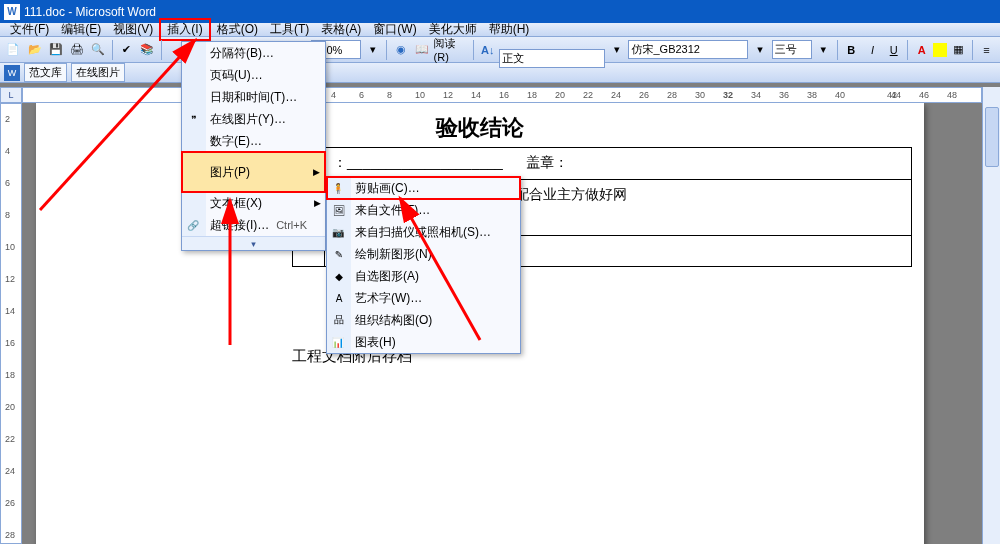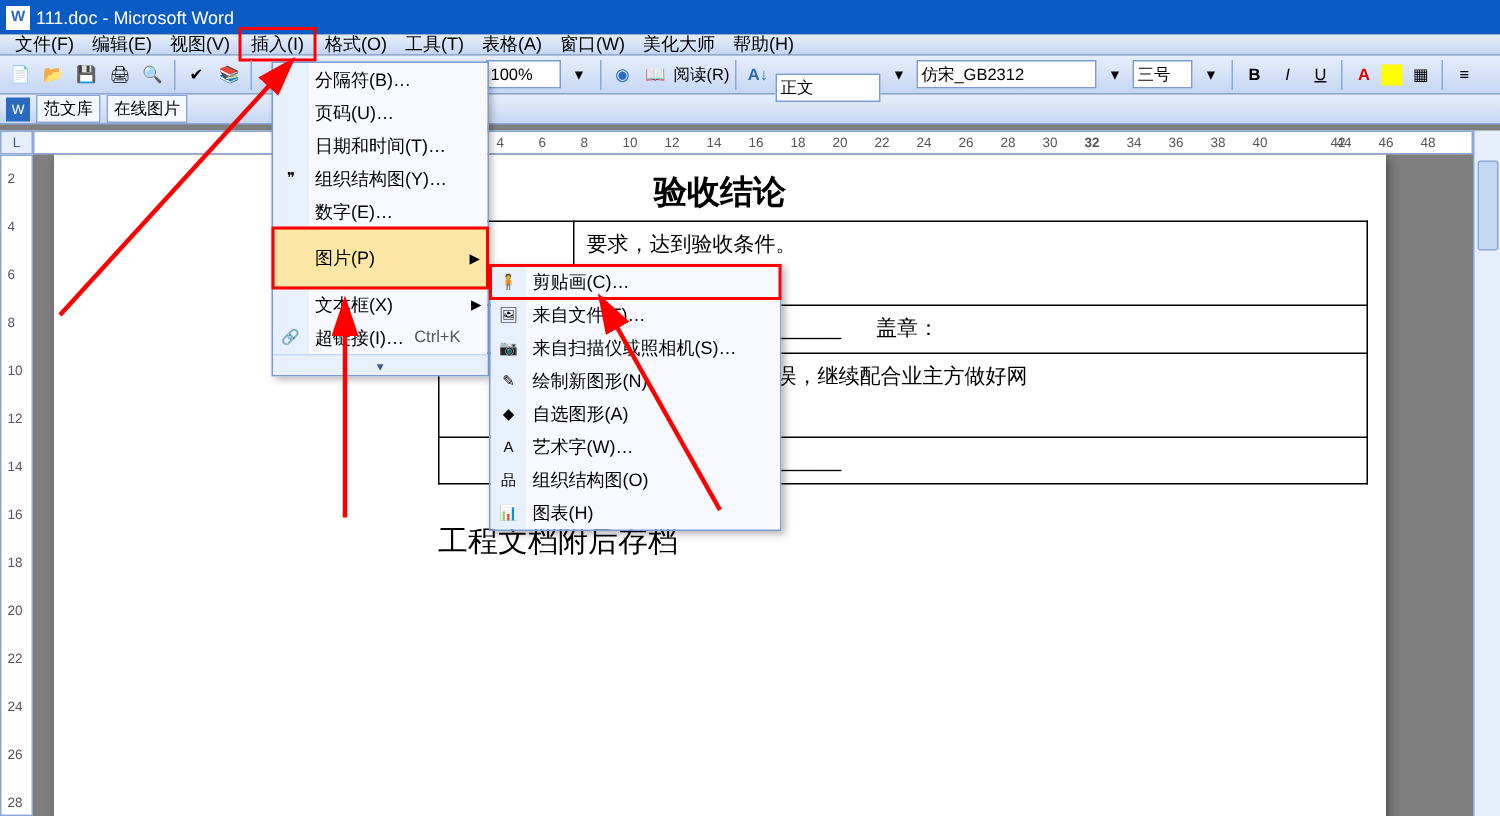--- a/index.html
+++ b/index.html
@@ -34,21 +34,21 @@
 .menu .row .ic { position: absolute; left: 4px; width: 16px; height: 16px; display: inline-flex; align-items: center; justify-content: center; font-size: 10px; }
 .menu .row .arrow { position: absolute; right: 4px; font-size: 9px; }
 .menu .row .sc { position: absolute; right: 18px; font-size: 11px; color: #555; }
 .menu .expand-bar { height: 14px; background: #e8f0fc; display: flex; align-items: center; justify-content: center; border-top: 1px solid #c6d7f3; }
 .menu .expand-bar .chev { font-size: 9px; color: #3a5a9a; }
 
 
 .doc-title { text-align: center; font-size: 22px; font-weight: bold; margin-top: 10px; }
 .doc-table { position: absolute; left: 256px; top: 44px; width: 620px; border-collapse: collapse; }
 .doc-table td { border: 1px solid #000; padding: 6px 8px; font-size: 14px; vertical-align: top; }
-.doc-footer { position: absolute; left: 256px; top: 244px; font-size: 20px; }
+.doc-footer { position: absolute; left: 256px; top: 244px; font-size: 15px; }
 
 
 svg.annot { position: absolute; left: 0; top: 0; width: 1000px; height: 544px; pointer-events: none; }
 </style>
 </head>
 <body>
 
 <div class="titlebar">
   <span class="icon">W</span>
   <span>111.doc - Microsoft Word</span>
@@ -79,21 +79,21 @@
   <span class="sep"></span>
   <span style="width:150px"></span>
   <input class="combo zoom" value="100%" style="">
   <span class="tb">▾</span>
   <span class="sep"></span>
   <span class="tb" style="color:#2a6ac1">◉</span>
   <span class="tb">📖</span>
   <span style="font-size:11px">阅读(R)</span>
   <span class="sep"></span>
   <span class="tb" style="color:#2a6ac1;font-weight:bold">A↓</span>
-  <input class="combo" style="width: 70px; margin-top: 17px;" value="正文">
+  <input class="combo" style="width: 106px; margin-top: 17px;" value="正文">
   <span class="tb">▾</span>
   <input class="combo" style="width: 120px;" value="仿宋_GB2312">
   <span class="tb">▾</span>
   <input class="combo" style="width: 40px;" value="三号">
   <span class="tb">▾</span>
   <span class="sep"></span>
   <span class="tb">
       <b>B</b>
     </span>
   <span class="tb">
@@ -162,24 +162,20 @@
     <span class="vtick" style="top: 362px;">24</span>
     <span class="vtick" style="top: 394px;">26</span>
     <span class="vtick" style="top: 426px;">28</span>
   </div>
 
 <div class="docarea">
   <div class="page">
     <div class="doc-title">验收结论</div>
     <table class="doc-table">
       <tbody>
-          <tr>
-            <td style="width:90px;height:56px"></td>
-            <td><span>要求，达到验收条件。</span></td>
-          </tr>
       <tr>
             <td style="height:32px"></td>
             <td><span>：____________________</span>&nbsp;&nbsp;&nbsp;&nbsp;&nbsp;&nbsp;<span>盖章：</span></td>
           </tr>
       <tr>
             <td style="height:56px"></td>
             <td><span>开，确认测试结果无误，继续配合业主方做好网</span><br><span>工作。</span></td>
           </tr>
       <tr>
             <td style="height:30px"></td>
@@ -200,21 +196,21 @@
       <span>分隔符(B)…</span>
     </div>
     <div class="row">
       <span>页码(U)…</span>
     </div>
     <div class="row">
       <span>日期和时间(T)…</span>
     </div>
     <div class="row">
       <span class="ic">❞</span>
-      <span>组织结构图(Y)…</span>
+      <span>在线图片(Y)…</span>
     </div>
     <div class="row">
       <span>数字(E)…</span>
     </div>
     <div class="row hover boxed">
       <span>图片(P)</span>
       <span class="arrow">▶</span>
     </div>
     <div class="row">
       <span>文本框(X)</span>

